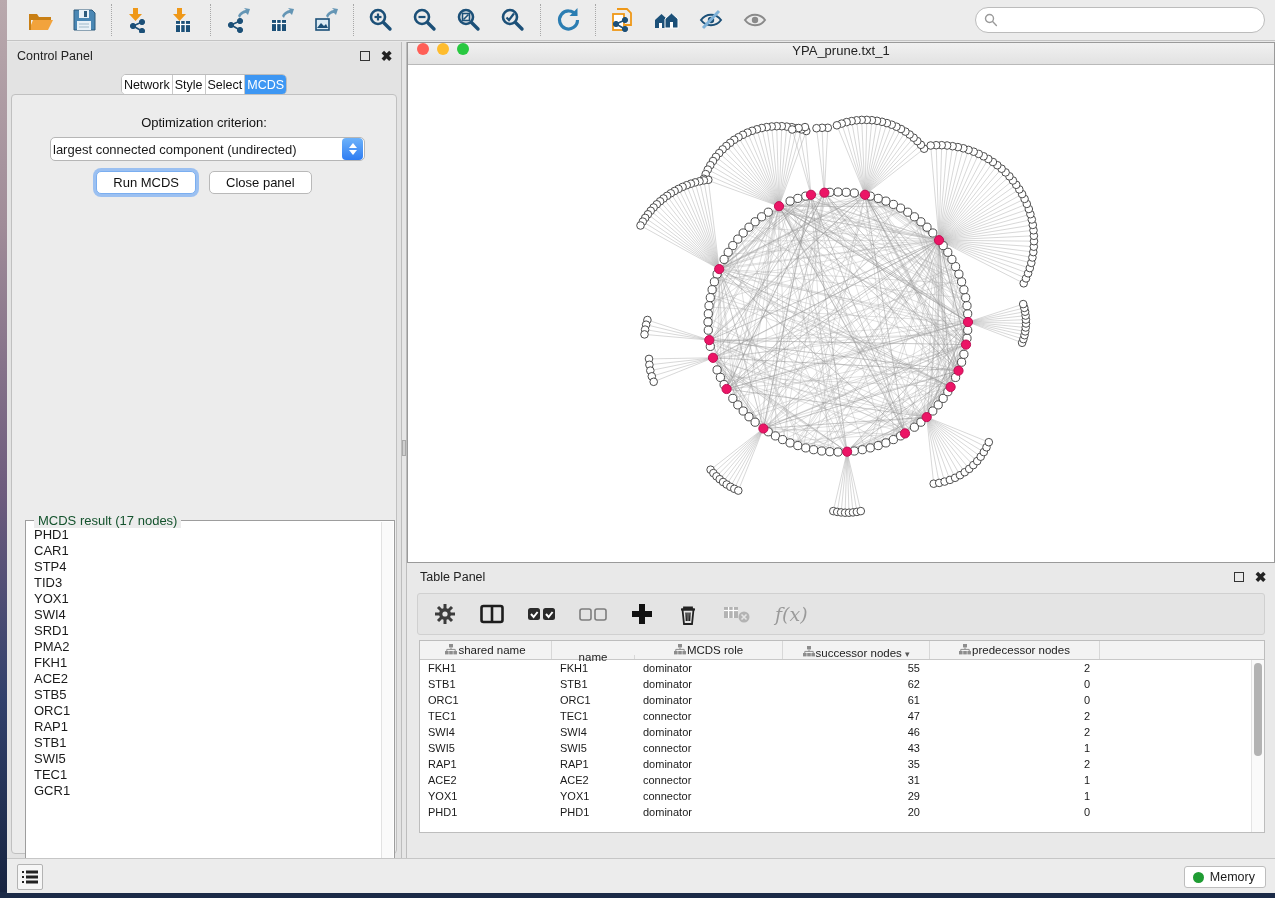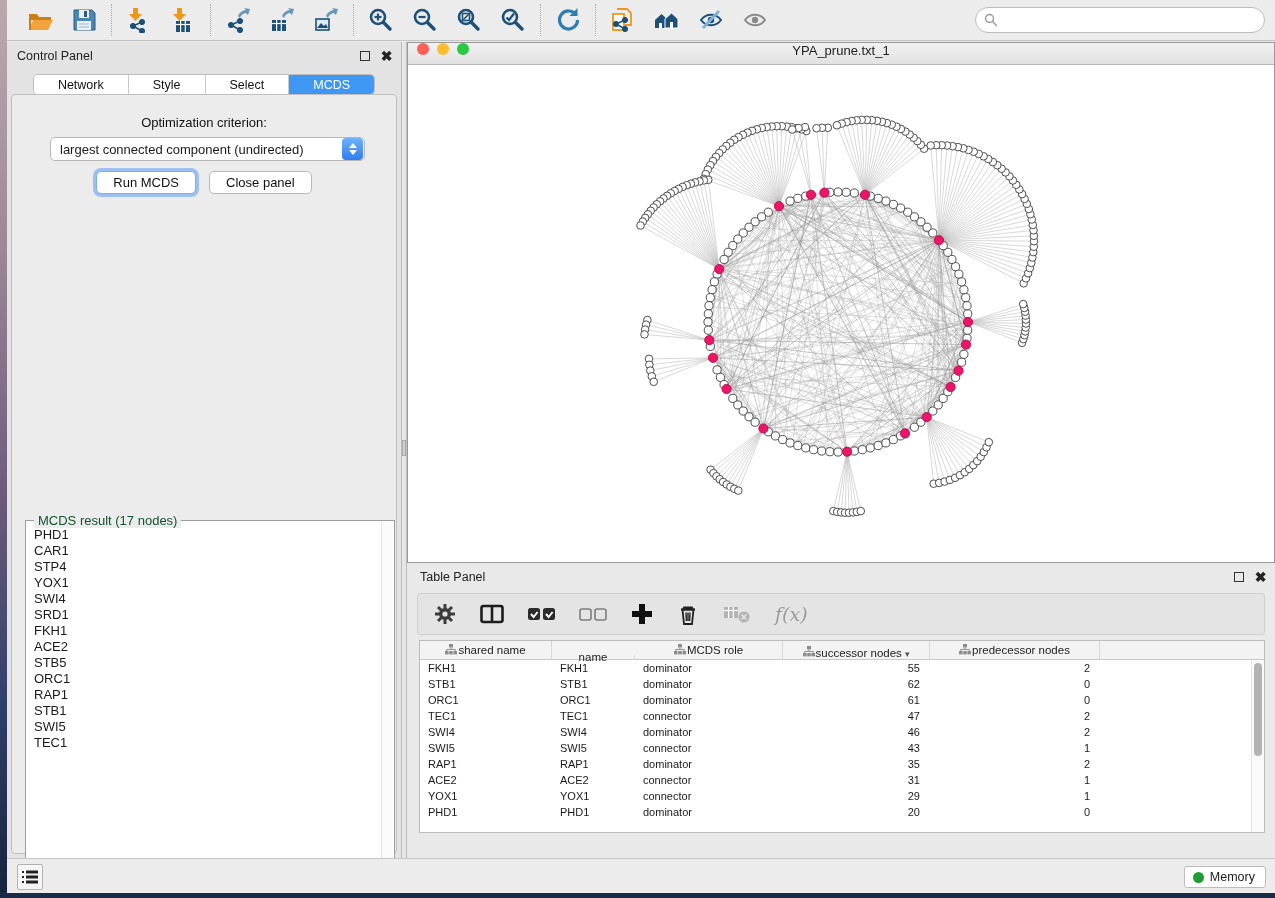--- a/index.html
+++ b/index.html
@@ -26,30 +26,30 @@
   .control-panel { position:absolute; left:0; top:42px; width:394px; height:816px; background:#e3e3e3; }
   .panel-title-row { position:absolute; left:10px; top:7px; right:8px; height:16px; font-size:12.5px; color:#222;
                      display:flex; align-items:flex-start; }
   .panel-title-row .spacer { flex:1; }
   .win-btn { width:13px; height:13px; margin-left:9px; display:flex; align-items:center; justify-content:center;
              font-size:12px; color:#222; }
   .float-box { width:10px; height:10px; border:1.5px solid #333; }
   .close-x { font-weight:bold; font-size:14px; line-height:10px; }
   .cp-tabs { position:absolute; top:32px; left:0; width:100%; display:flex; justify-content:center; }
   .seg { display:flex; border:1px solid #bdbdbd; border-radius:5px; overflow:hidden; background:#fff; height:21px; }
-  .seg .tab { padding:0 24px; font-size:12.5px; display:flex; align-items:center; border-right:1px solid #c9c9c9;
+  .seg .tab { padding:0 2px; font-size:12.5px; display:flex; align-items:center; border-right:1px solid #c9c9c9;
               background:#fff; color:#111; }
   .seg .tab:last-child { border-right:none; }
   .seg .tab.active { background:#3e97f3; color:#fff; }
   .cp-body { position:absolute; left:4px; top:52px; width:386px; height:760px; background:#ececec;
              border:1px solid #c0c0c0; border-radius:4px; }
   .opt-label { position:absolute; top:20px; width:100%; text-align:center; font-size:13px; color:#111; }
   .dropdown { position:absolute; left:38px; top:42px; width:315px; height:24px; background:#fff;
               border:1px solid #b6b6b6; border-radius:5px; display:flex; align-items:center; }
-  .dropdown .dd-text { flex:1; font-size:13px; padding-left:9px; white-space:nowrap; overflow:hidden; }
+  .dropdown .dd-text { flex:1; font-size:13px; padding-left:2px; white-space:nowrap; overflow:hidden; }
   .dd-stepper { width:21px; height:22px; margin-right:1px; border-radius:4px;
                 background:linear-gradient(#6db2fa,#2f7df2); display:flex; flex-direction:column;
                 align-items:center; justify-content:center; gap:2px; }
   .dd-up { width:0; height:0; border-left:4px solid transparent; border-right:4px solid transparent;
            border-bottom:5px solid #fff; }
   .dd-down { width:0; height:0; border-left:4px solid transparent; border-right:4px solid transparent;
              border-top:5px solid #fff; }
   .cp-buttons { position:absolute; top:76px; width:100%; display:flex; justify-content:center; gap:13px; }
   .btn { height:23px; padding:0 16px; background:#fff; border:1px solid #b9b9b9; border-radius:5px;
          font-size:13px; display:flex; align-items:center; color:#111; }
@@ -329,31 +329,34 @@
         <div class="cp-buttons">
           <div class="btn focused">Run MCDS</div>
           <div class="btn">Close panel</div>
         </div>
         <div class="group-box">
           <div class="group-legend">MCDS result (17 nodes)</div>
           <div class="result-list" id="result-list">
               <div>PHD1</div>
               <div>CAR1</div>
               <div>STP4</div>
+              <div>TID3</div>
               <div>YOX1</div>
               <div>SWI4</div>
               <div>SRD1</div>
+              <div>PMA2</div>
               <div>FKH1</div>
               <div>ACE2</div>
               <div>STB5</div>
               <div>ORC1</div>
               <div>RAP1</div>
               <div>STB1</div>
               <div>SWI5</div>
               <div>TEC1</div>
+              <div>GCR1</div>
             </div>
           <div class="result-scroll"></div>
         </div>
       </div>
     </div>
 
     <div class="v-split">
       <div class="v-grip"></div>
     </div>
     <div class="h-grip"></div>

